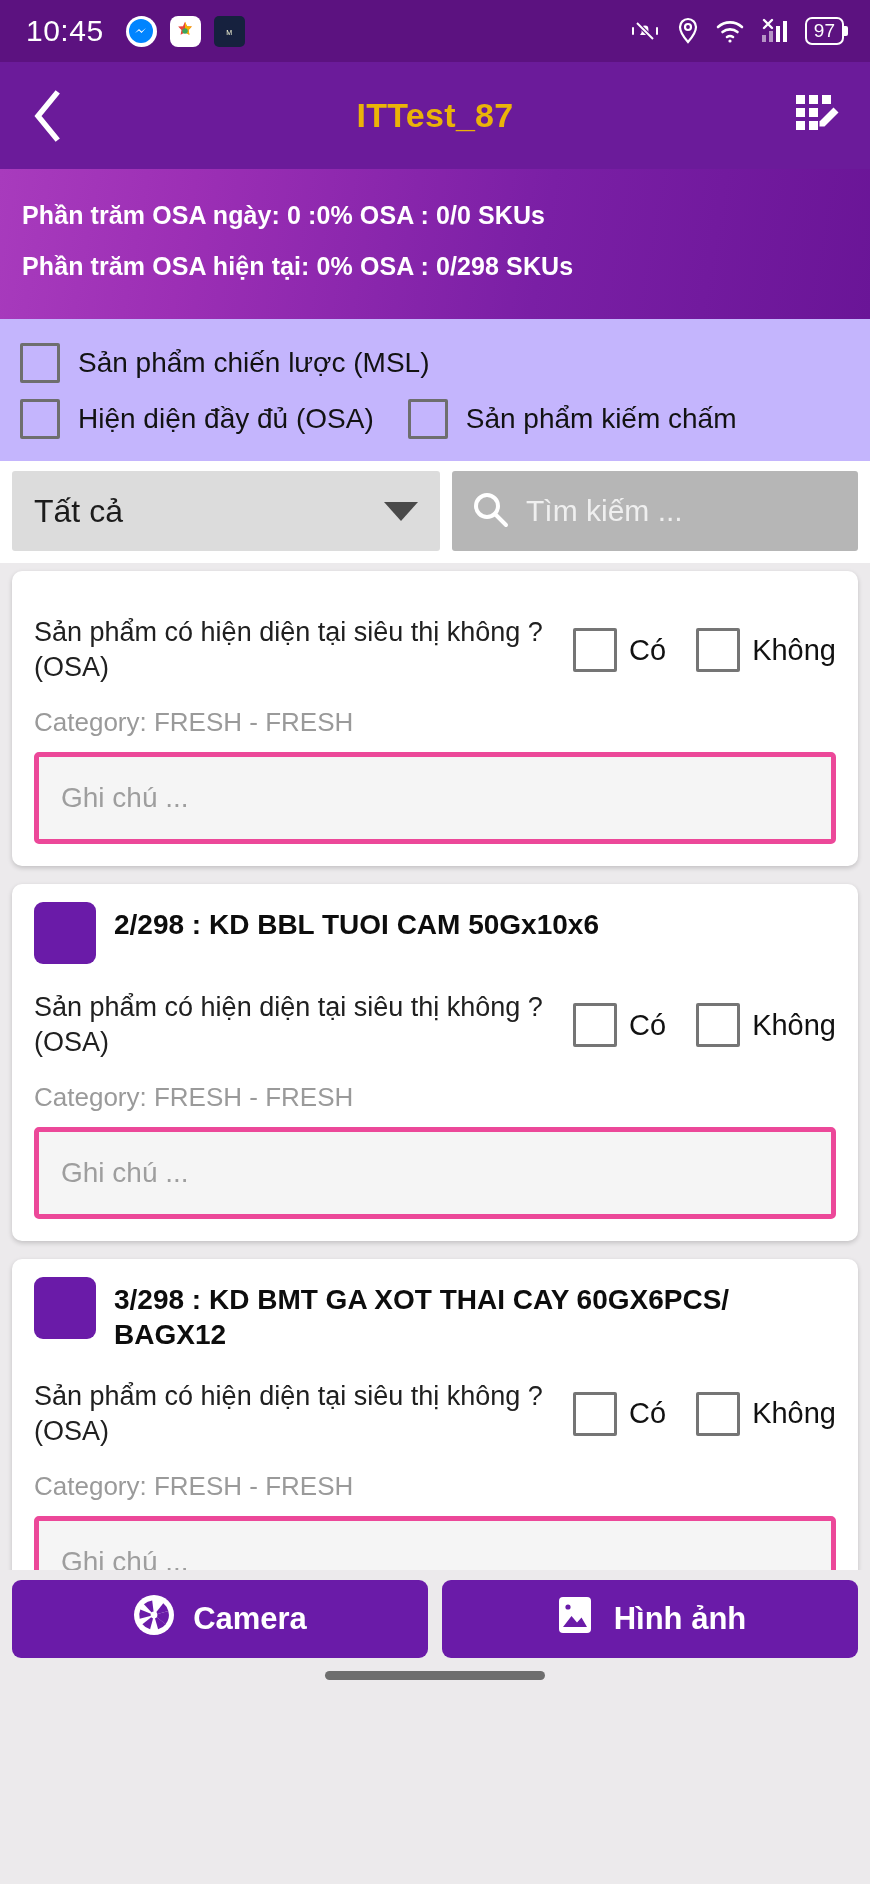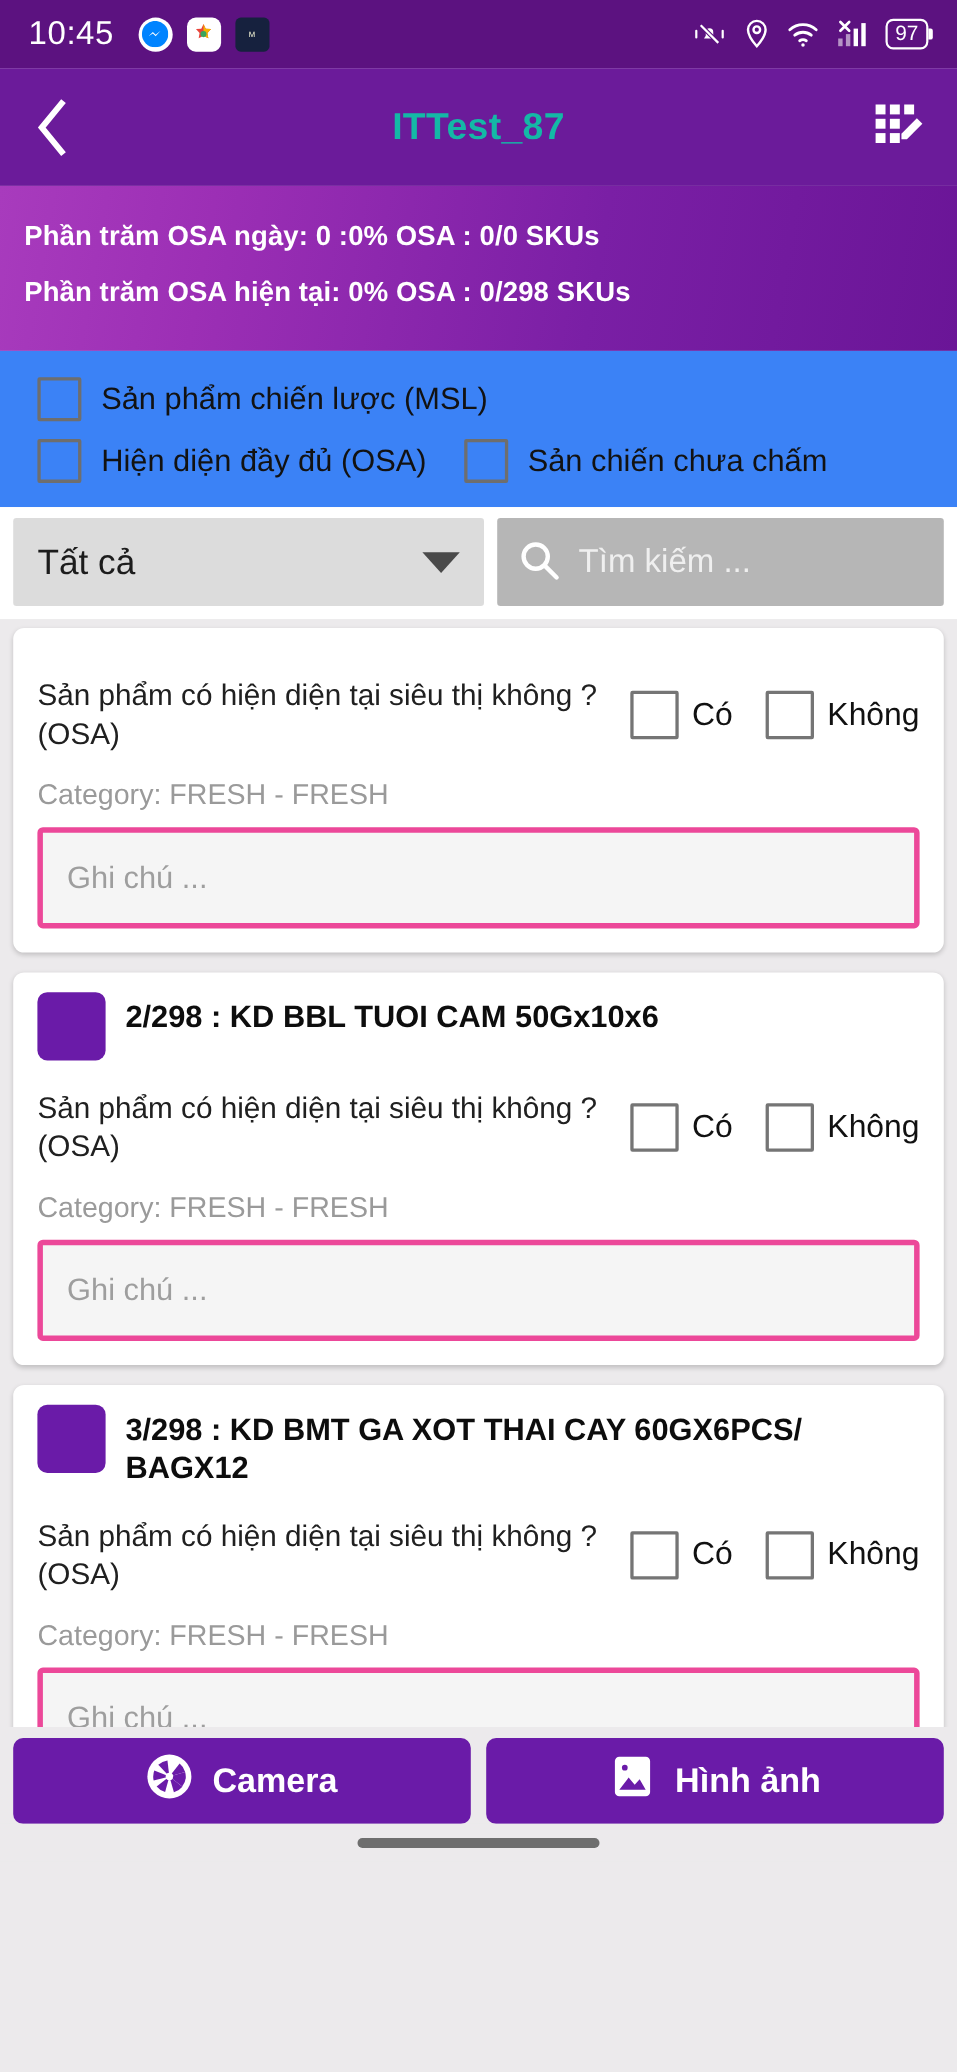--- a/index.html
+++ b/index.html
@@ -29,21 +29,21 @@
     border:2.5px solid #fff; border-radius:7px; padding:1px 7px;
     font-size:19px; font-weight:500; position:relative;
   }
   .battery::after{
     content:""; position:absolute; right:-6px; top:50%; transform:translateY(-50%);
     width:4px; height:10px; background:#fff; border-radius:0 2px 2px 0;
   }
 
   
   .appbar {
-    height:107px; background:#6b1b9a; color:#14b8a6;
+    height:107px; background:#6b1b9a; color:#eab308;
     display:flex; align-items:center; padding:0 30px;
     flex:0 0 auto;
   }
   .back-btn { width:60px; display:flex; align-items:center; }
   .appbar-title {
     flex:1; text-align:center; font-size:34px; font-weight:700;
     letter-spacing:.3px;
   }
   .appbar-action { width:60px; display:flex; justify-content:flex-end; }
 
@@ -52,21 +52,21 @@
     background:linear-gradient(100deg,#a83bbd 0%, #9c2fb5 22%, #7a1fa5 62%, #6a1597 100%);
     padding:22px 22px 26px; flex:0 0 auto;
   }
   .stat-line {
     color:#fff; font-size:25px; font-weight:700; letter-spacing:.1px;
     padding:10px 0 12px; white-space:nowrap;
   }
 
   
   .filters {
-    background:#3b82f6; padding:16px 34px 14px;
+    background:#c4b5fd; padding:16px 20px 14px;
     flex:0 0 auto;
   }
   .filter-row { display:flex; align-items:center; padding:8px 0; }
   .filter-item { display:flex; align-items:center; }
   .cb {
     width:40px; height:40px; border:3px solid #6e6e6e;
     background:transparent; border-radius:2px; flex:0 0 auto;
   }
   .filter-label {
     font-size:28px; color:#121212; margin-left:18px; white-space:nowrap;
@@ -246,21 +246,21 @@
       </div>
     </div>
     <div class="filter-row">
       <div class="filter-item">
         <span class="cb"></span>
         <span class="filter-label">Hiện diện đầy đủ (OSA)</span>
       </div>
       <span class="filter-gap"></span>
       <div class="filter-item">
         <span class="cb"></span>
-        <span class="filter-label">Sản chiến chưa chấm</span>
+        <span class="filter-label">Sản phẩm kiếm chấm</span>
       </div>
     </div>
   </div>
 
   <div class="searchrow">
     <div class="dropdown">
       <span class="dropdown-value">Tất cả</span>
       <span class="caret"></span>
     </div>
     <div class="searchbox">

